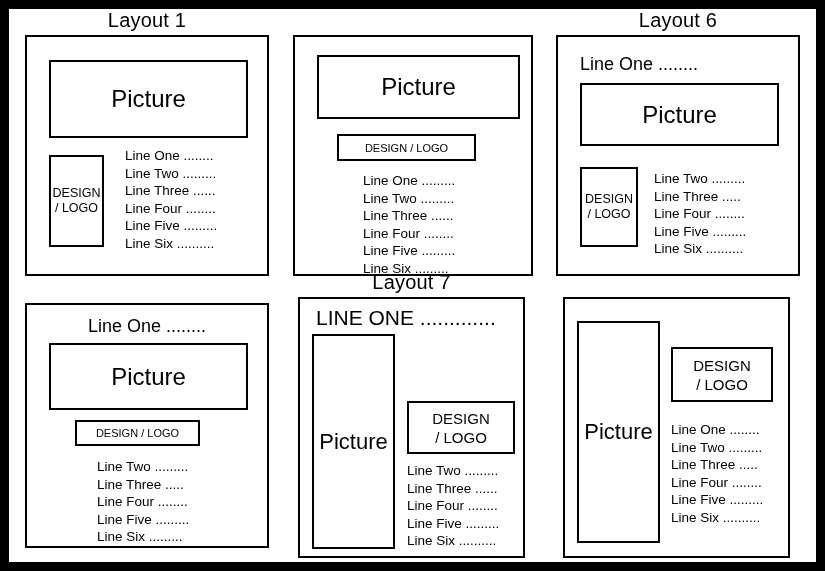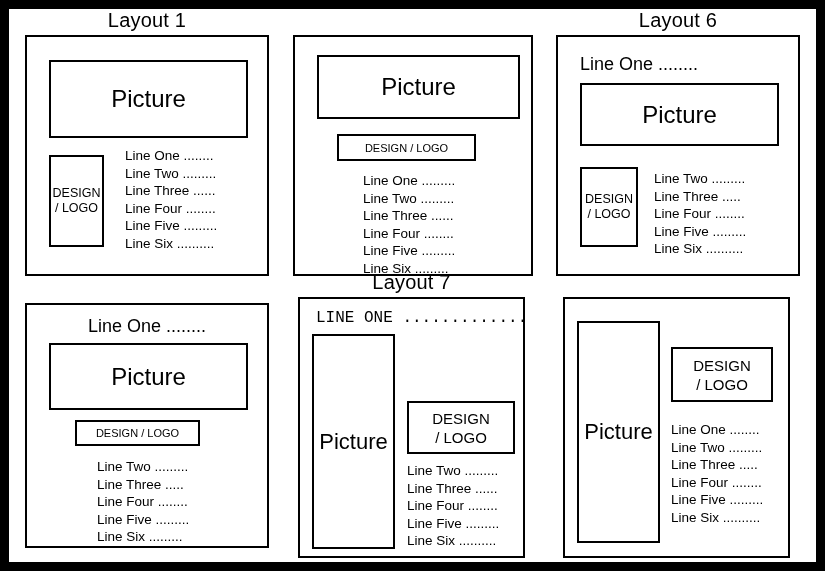--- a/index.html
+++ b/index.html
@@ -210,21 +210,21 @@
         <span class="ln">Line Six .........</span>
       </div>
 
     </div>
   </div>
 
   <div class="cell" style="left:298px; top:270px; width:227px; height:288px;">
     <div class="cell-title">Layout 7</div>
     <div class="panel" style="top:27px; width:227px; height:261px;">
 
-      <div class="headline" style="left:16px; top:8px; font-size:16px;font-family:Liberation Mono, monospace;">LINE ONE .............</div>
+      <div class="headline" style="left:16px; top:8px; font-size:21px;">LINE ONE .............</div>
 
       <div class="box picture" style="left:12px; top:35px; width:83px; height:215px;">
         <span class="picture-label" style="position:static;">Picture</span>
       </div>
 
       <div class="box logo-block" style="left:107px; top:102px; width:108px; height:53px; flex-direction:column;">
         <span class="logo-txt">DESIGN</span>
         <span class="logo-txt">/ LOGO</span>
       </div>
 

